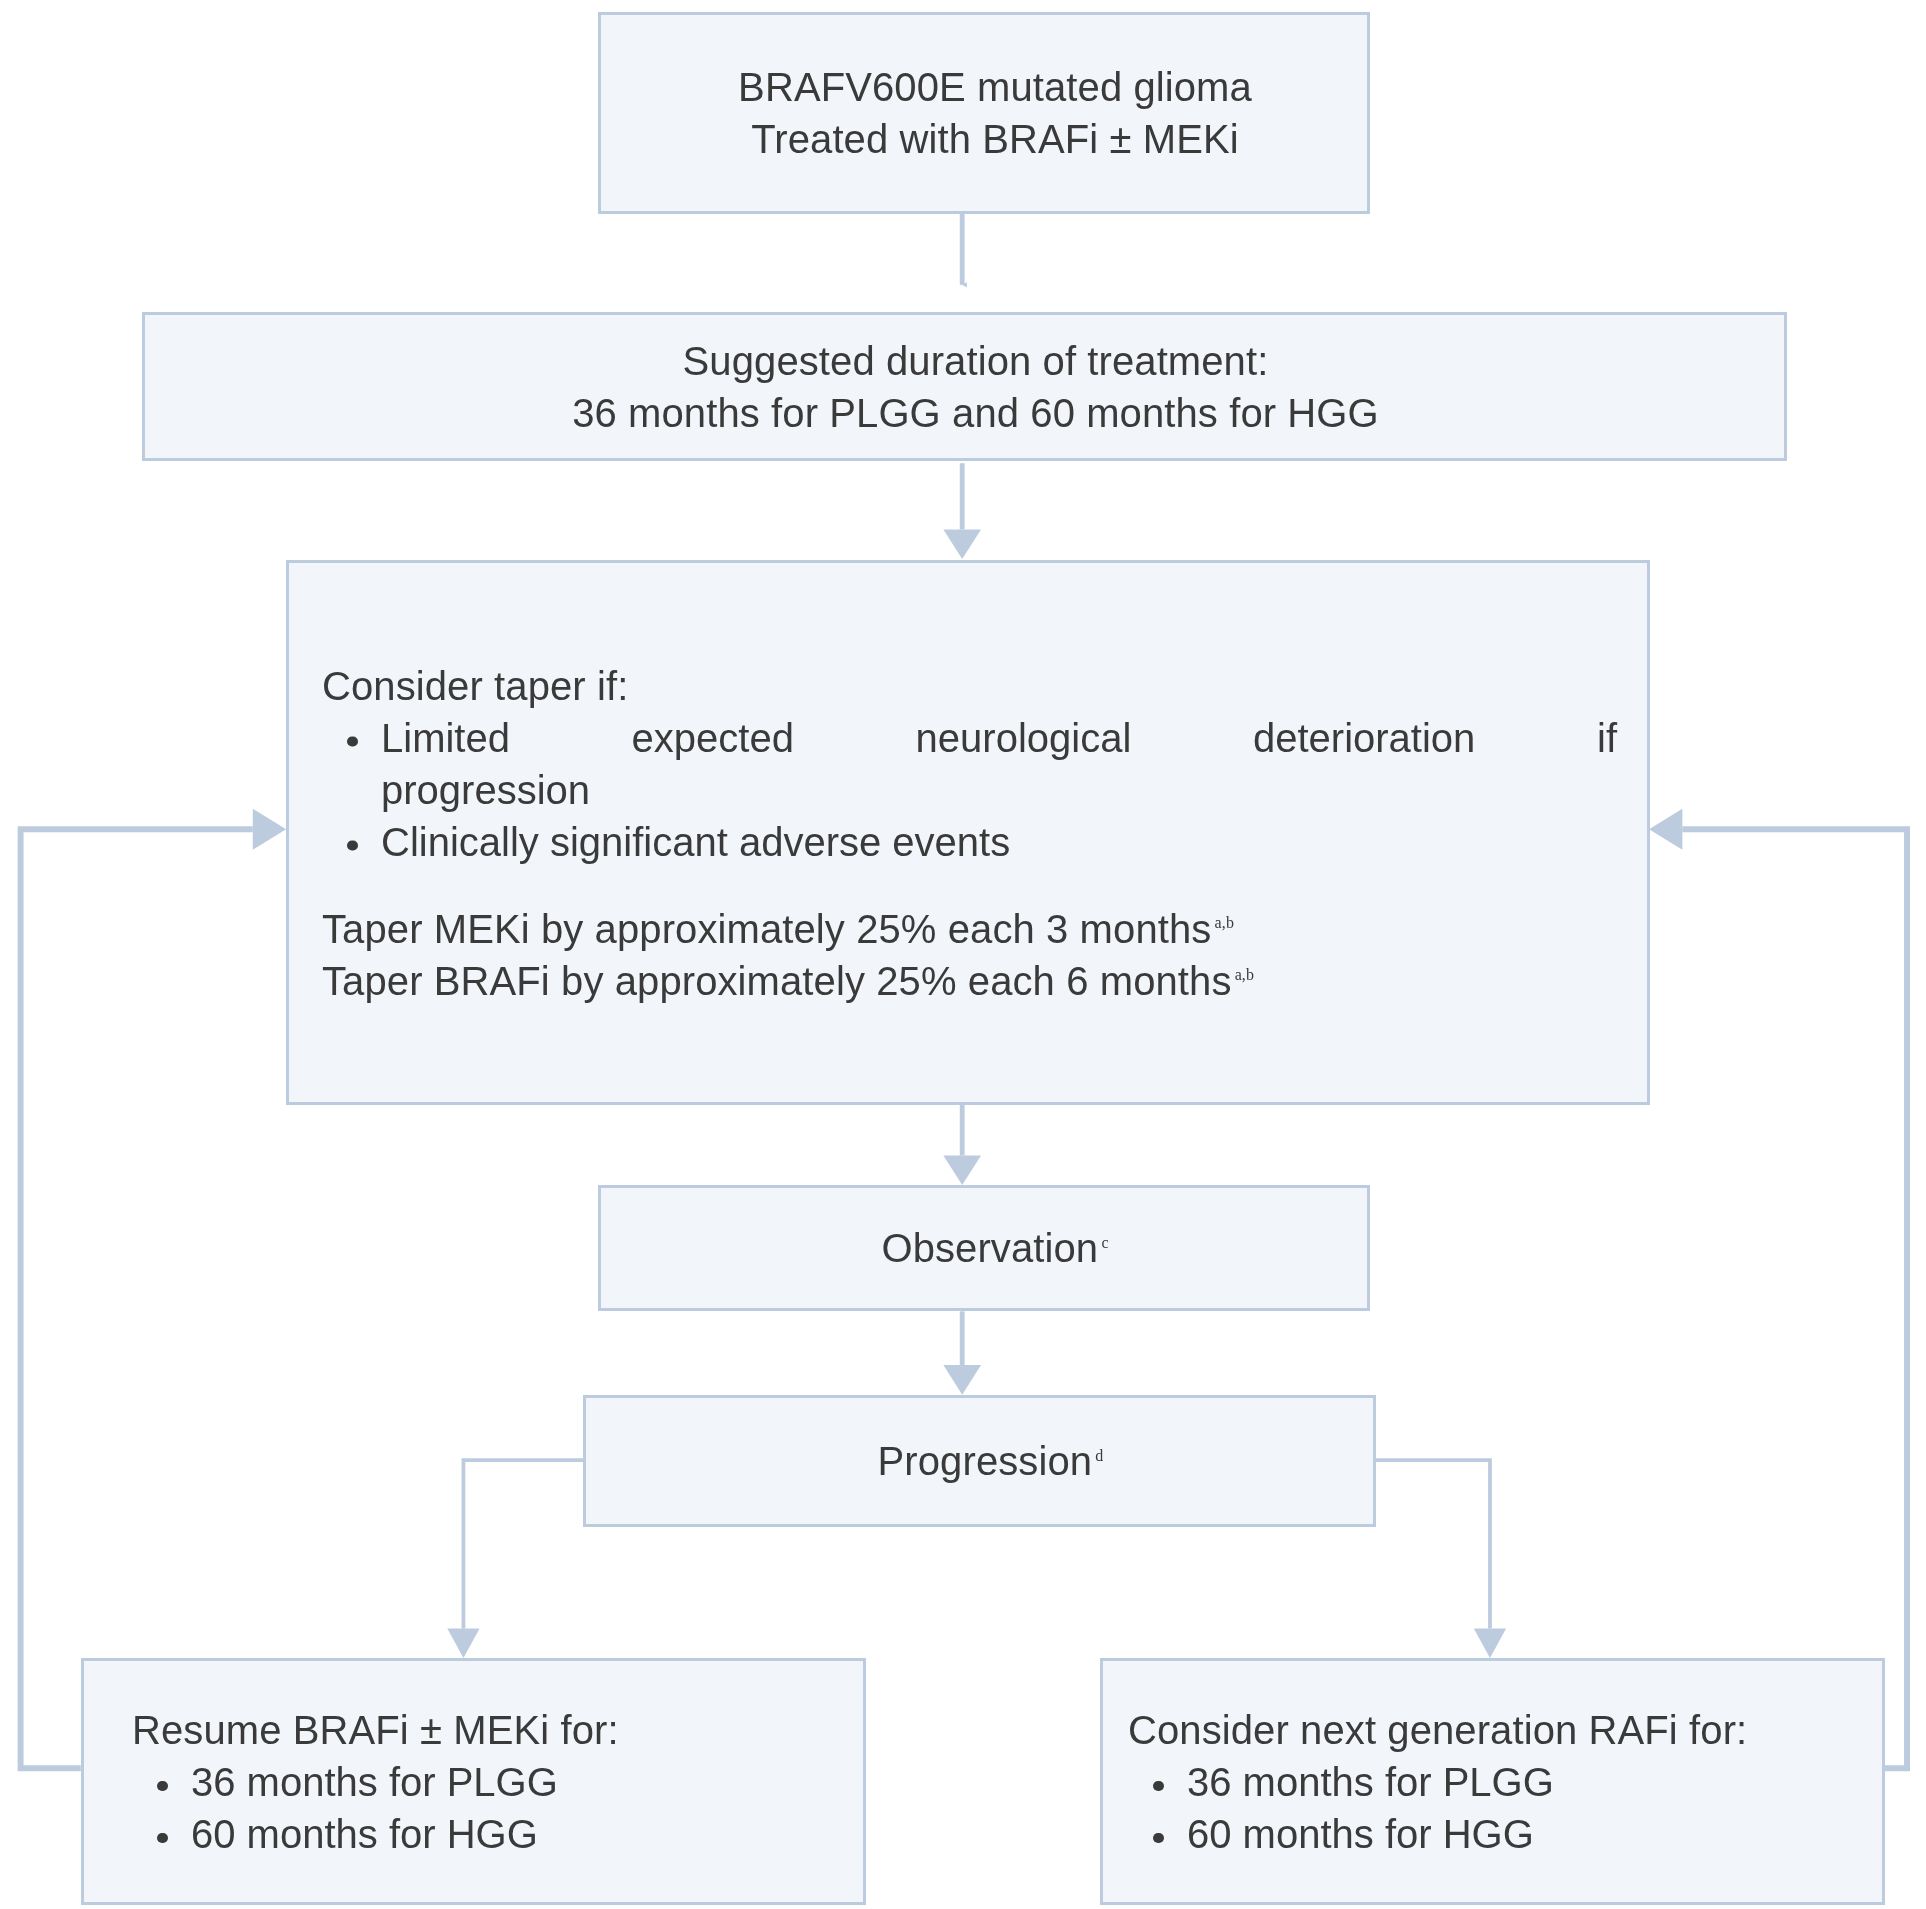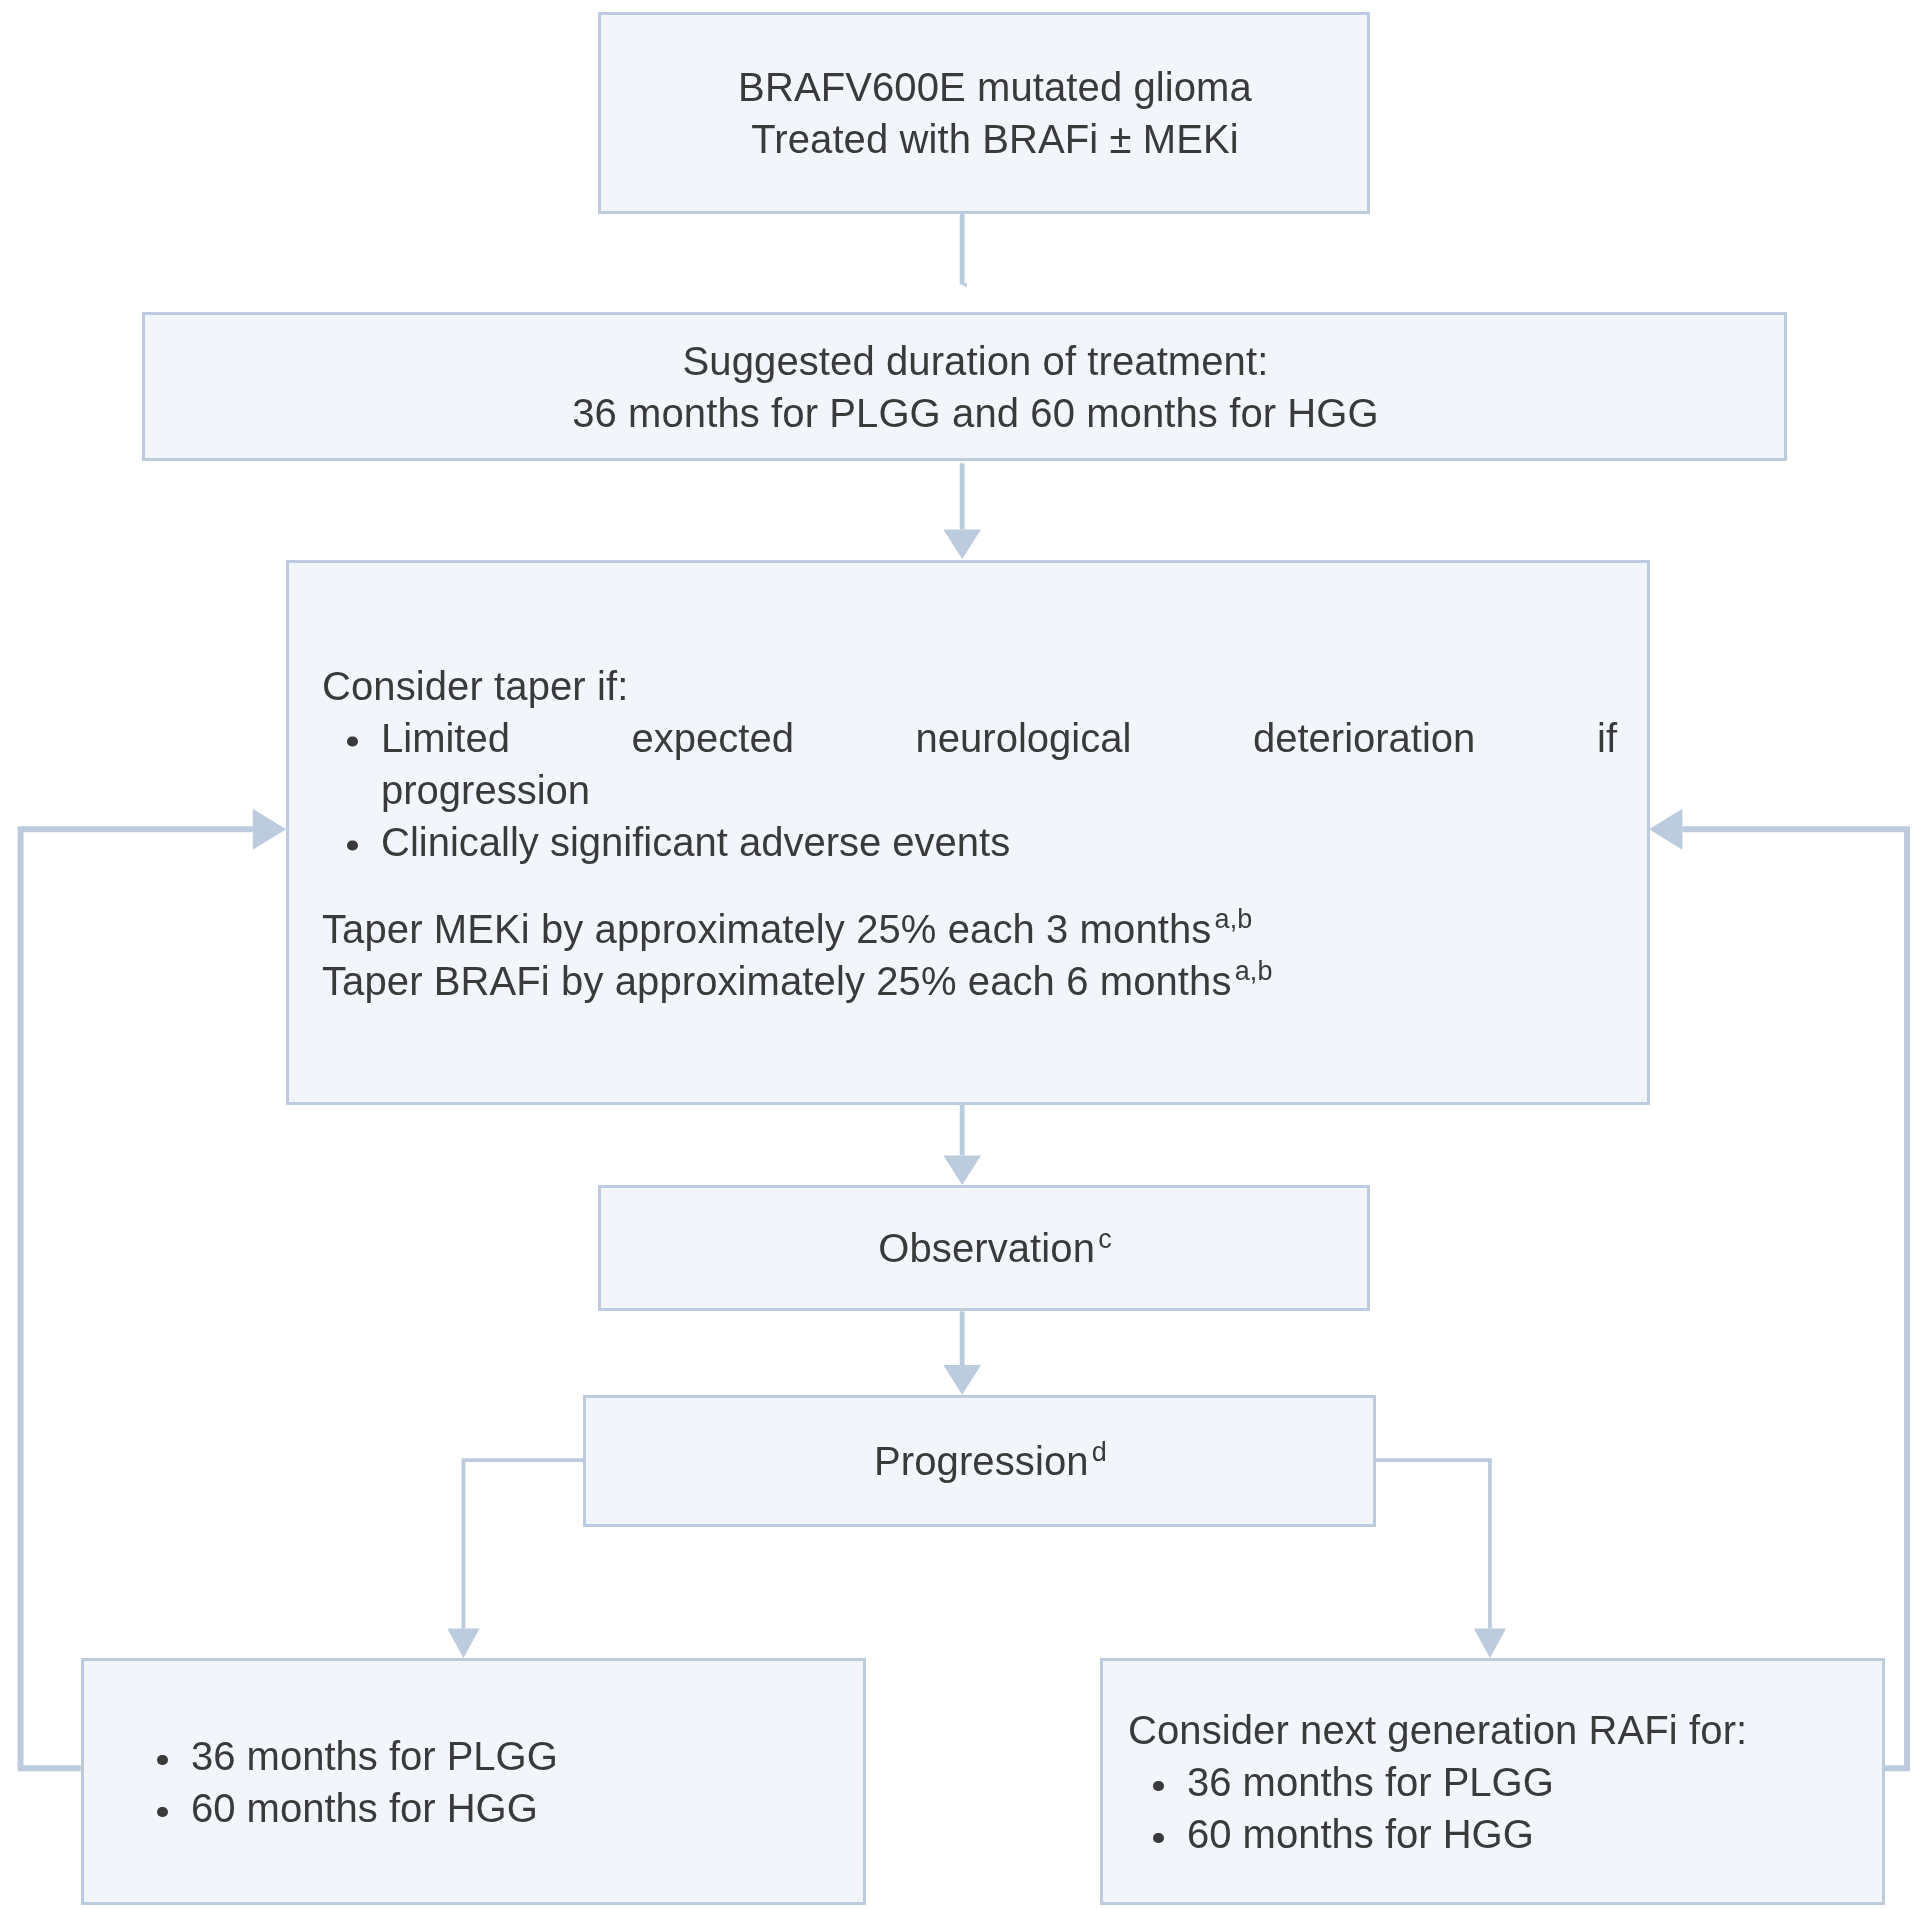--- a/index.html
+++ b/index.html
@@ -30,24 +30,25 @@
   .ctr{ text-align:center;margin-left:22px; }
 
   .ln{
     font-size:40px;
     line-height:1.30;
     letter-spacing:0.1px;
     white-space:nowrap;
   }
 
   .sup{
-    font-size:27px;
+    font-size:16px;
     vertical-align:super;
     line-height:0;
     margin-left:3.2px;
+    font-family:Liberation Serif, serif;
   }
 
   
   ul.bl{
     margin:0;
     padding:0;
     list-style:none;
   }
   ul.bl li{
     position:relative;
@@ -182,20 +183,21 @@
   </div>
 
   <div class="box" style="left:583px; top:1395px; width:793px; height:132px;">
     <div class="inner ctr">
       <div class="ln"><span>Progression</span><span class="sup">d</span></div>
     </div>
   </div>
 
   <div class="box leftalign" style="left:81px; top:1658px; width:785px; height:247px;">
     <div class="inner" style="padding:0 21.5px 0 48px;">
+      <div class="ln">Resume BRAFi ± MEKi for:</div>
       <ul class="bl">
         <li>36 months for PLGG</li>
         <li>60 months for HGG</li>
       </ul>
     </div>
   </div>
 
   <div class="box leftalign" style="left:1100px; top:1658px; width:785px; height:247px;">
     <div class="inner" style="padding:0 16px 0 25px;">
       <div class="ln">Consider next generation RAFi for:</div>

